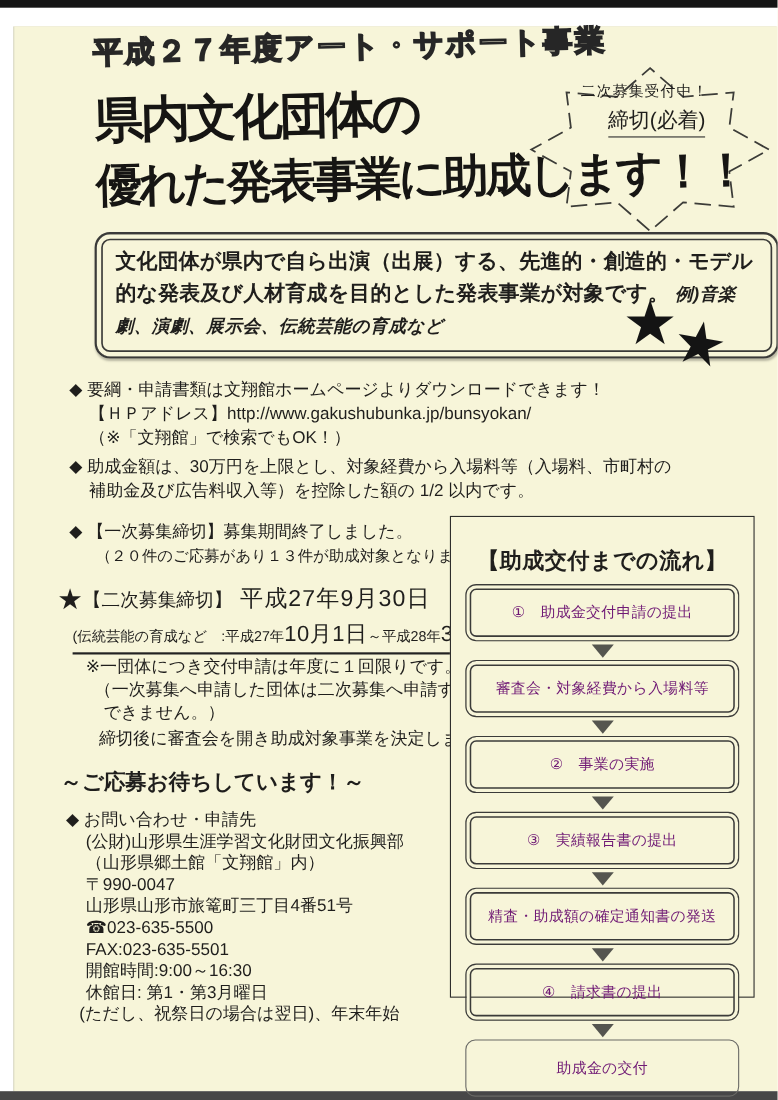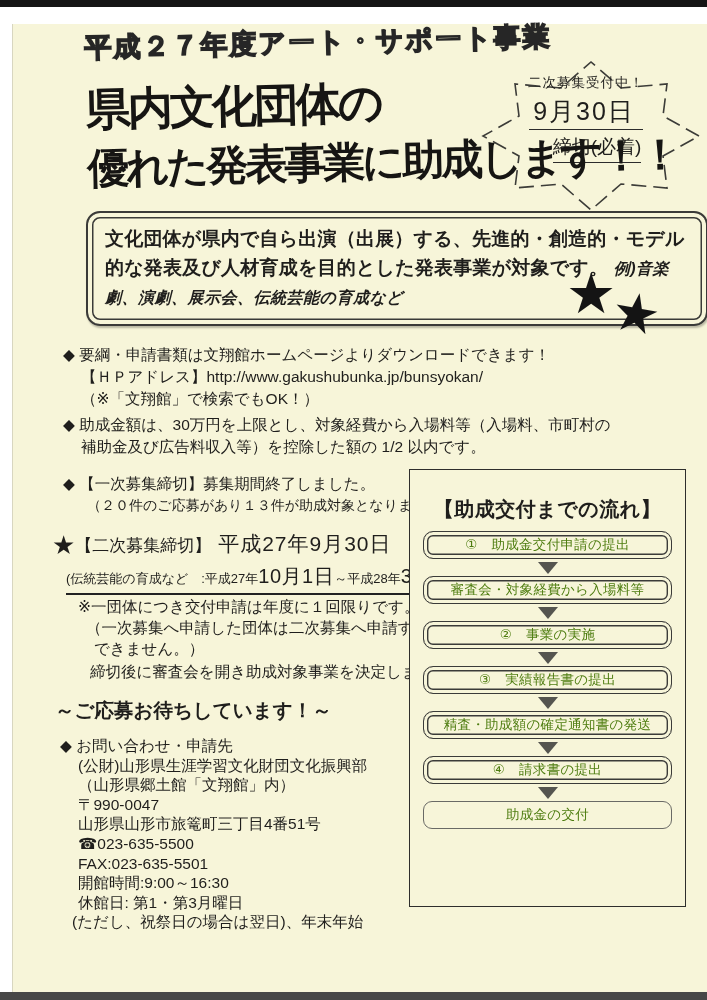--- a/index.html
+++ b/index.html
@@ -82,46 +82,45 @@
 
   
   #flow-panel{
     left:409px;top:469px;width:277px;height:438px;box-sizing:border-box;
     border:1.6px solid #2e2e2c;background:var(--paper);
     display:flex;flex-direction:column;padding:7px 13px 8px 13px;z-index:2;
   }
   #flow-title{text-align:center;font-size:20px;font-weight:700;letter-spacing:.5px;
     margin:19px 0 8px 0;white-space:nowrap;}
   .fbox{
-    height:28px;box-sizing:border-box;flex:0 0 auto;
+    height:52px;box-sizing:border-box;flex:0 0 auto;
     display:flex;align-items:center;justify-content:center;
     border:1.6px solid #3b3b39;border-radius:10px;
     box-shadow:inset 0 0 0 3px var(--paper),inset 0 0 0 4.4px #3b3b39;
-    font-size:13.5px;letter-spacing:.3px;white-space:nowrap;color:#4d7c0f;
+    font-size:13.5px;letter-spacing:.3px;white-space:nowrap;color:#701a75;
   }
   .fbox.last{border:1.2px solid #6a6a66;box-shadow:none;border-radius:9px;}
   .farrow{
     width:0;height:0;align-self:center;margin:3px 0 2px 0;flex:0 0 auto;
     border-left:10px solid transparent;border-right:10px solid transparent;
     border-top:12px solid #55554f;
   }
 </style>
 </head>
 <body>
 
 <div id="scan-top-strip" class="abs"></div>
 <div id="paper" class="abs"></div>
 <div id="scan-bottom-strip" class="abs"></div>
 
 <svg id="burst-svg" class="abs" width="226" height="160" viewBox="0 0 226 160">
   <polygon points="221,78 185,58 189,26 143,30 113,4 83,30 37,26 41,58 5,78 41,98 37,130 83,126 113,152 143,126 189,130 185,98" fill="none" stroke="#3c3c38" stroke-width="1.6" stroke-dasharray="15 7"></polygon>
 </svg>
 <div id="burst-text" class="abs">
   <div id="burst-status">二次募集受付中！</div>
-  <div><span id="burst-date">9月30日</span></div>
   <div><span id="burst-deadline">締切(必着)</span></div>
 </div>
 
 <div id="header-group" class="abs">
   <div id="program-title">平成２７年度アート・サポート事業</div>
   <div id="headline-1">県内文化団体の</div>
   <div id="headline-2">優れた発表事業に助成します！！</div>
 </div>
 
 <div id="eligibility-box" class="abs">

